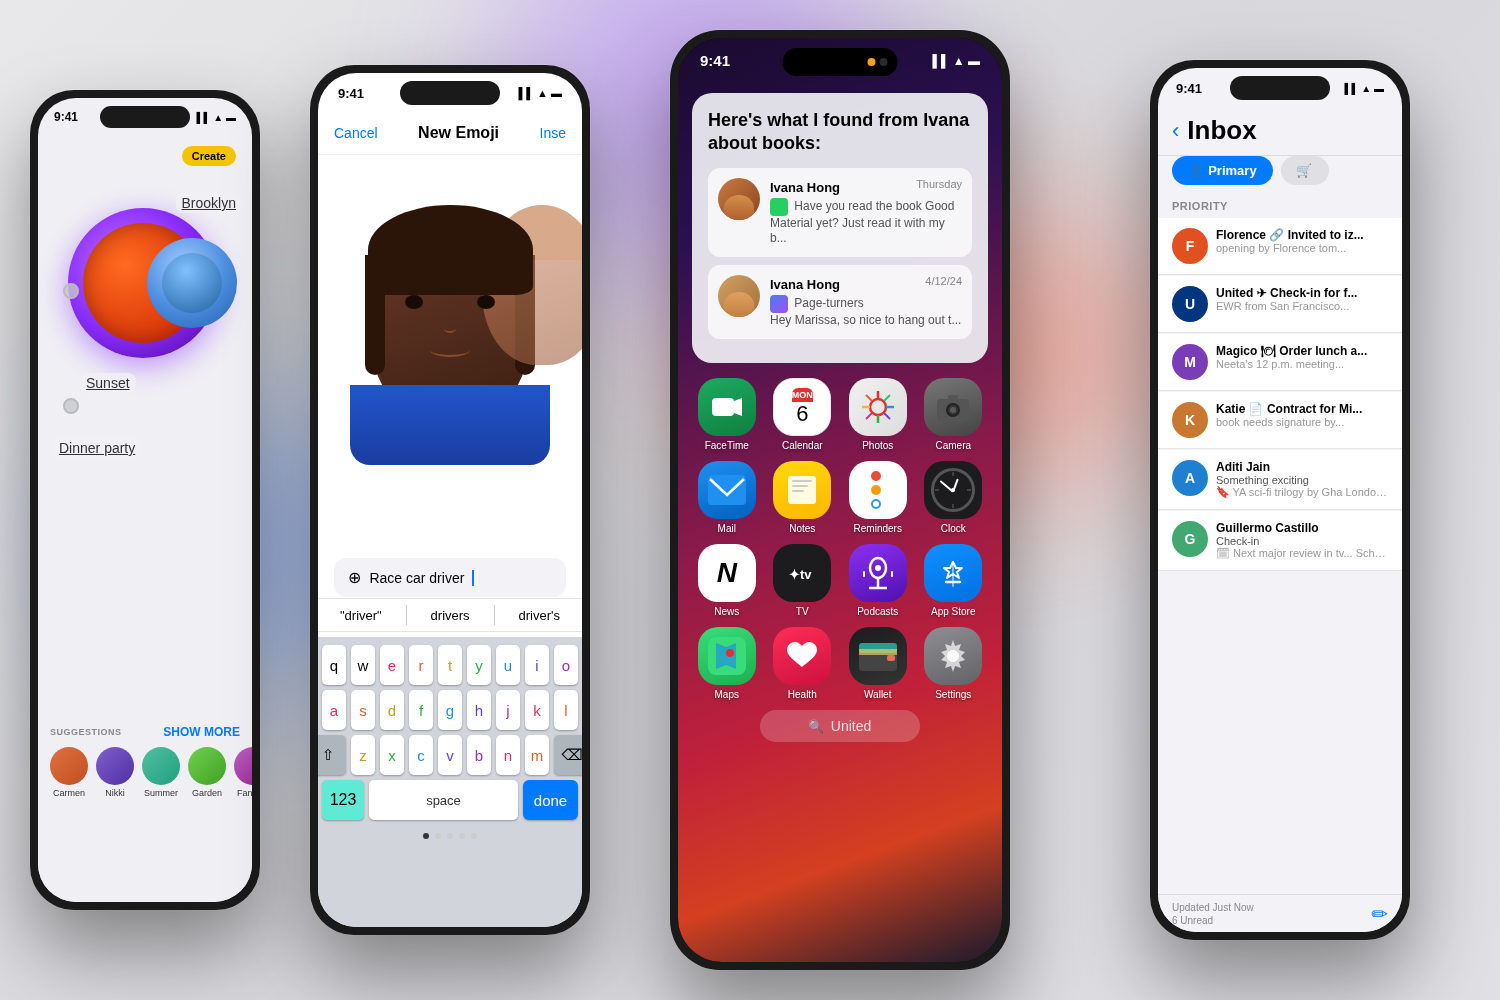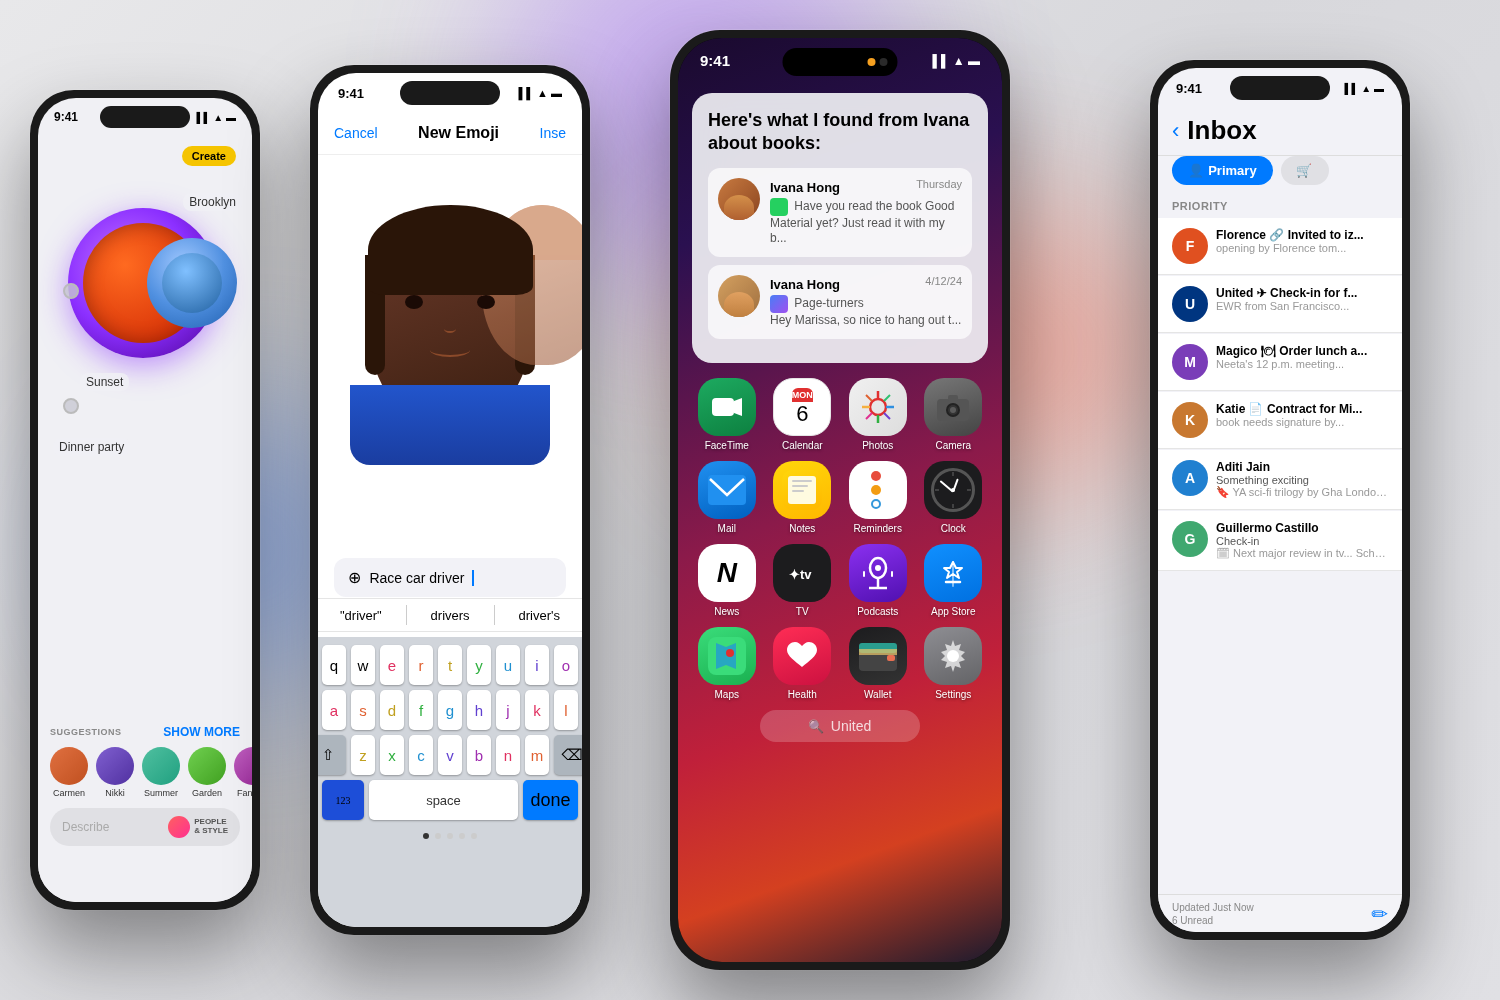--- a/index.html
+++ b/index.html
@@ -114,26 +114,27 @@
       height: 90px;
       border-radius: 50%;
       background: radial-gradient(circle at 40% 30%, #a0c8ff, #5090e0, #2060b0);
       position: absolute;
       right: 5px;
       top: 90px;
       overflow: hidden;
     }
     .bubble-label {
       position: absolute;
-      font-size: 12px;
+      font-size: 14px;
       font-weight: 500;
       color: #333;
       background: rgba(240,240,244,0.85);
       padding: 2px 6px;
       border-radius: 8px;
+      text-decoration: underline;
     }
     .phone-1 .suggestions-area {
       position: absolute;
       bottom: 0;
       left: 0; right: 0;
       height: 185px;
       background: #f0f0f4;
       padding: 8px 12px;
     }
     .suggestions-header {
@@ -463,32 +464,32 @@
     }
     .key-space {
       background: #fff;
       flex: 5;
       max-width: 160px;
       font-size: 13px;
       color: #333;
     }
     .key-done {
       background: #007aff;
-      color: #000000;
+      color: #fef9c3;
       flex: 2;
       max-width: 55px;
-      font-size: 18px;
+      font-size: 15px;
+      border-radius: 6px;
     }
     .key-123 {
-      background: #1d4ed8;
+      background: #5eead4;
       flex: 1.5;
       min-width: 36px;
       max-width: 42px;
-      font-size: 10px;
-      font-family: Liberation Serif, serif;
+      font-size: 16px;
     }
 
     
     .phone-3 {
       width: 340px;
       height: 940px;
       left: 670px;
       top: 30px;
       border-radius: 50px;
     }
@@ -939,27 +940,20 @@
           <div class="suggestion-circle" style="background:linear-gradient(135deg,#50c0a0,#20a080);"></div>
           <span class="suggestion-label">Summer</span>
         </div>
         <div class="suggestion-avatar">
           <div class="suggestion-circle" style="background:linear-gradient(135deg,#70d050,#40a020);"></div>
           <span class="suggestion-label">Garden</span>
         </div>
         <div class="suggestion-avatar">
           <div class="suggestion-circle" style="background:linear-gradient(135deg,#c060c0,#902090);"></div>
           <span class="suggestion-label">Fantasy</span>
-        </div>
-      </div>
-      <div class="describe-bar">
-        <span style="color:#aaa;font-size:12px;">Describe</span>
-        <div class="people-style">
-          <div class="people-avatar-small"></div>
-          <div class="people-label">PEOPLE<br>&amp; STYLE</div>
         </div>
       </div>
     </div>
   </div>
 </div>
 
 <div class="phone phone-2">
   <div class="screen">
     <div class="notch"></div>
     <div class="status-bar">

